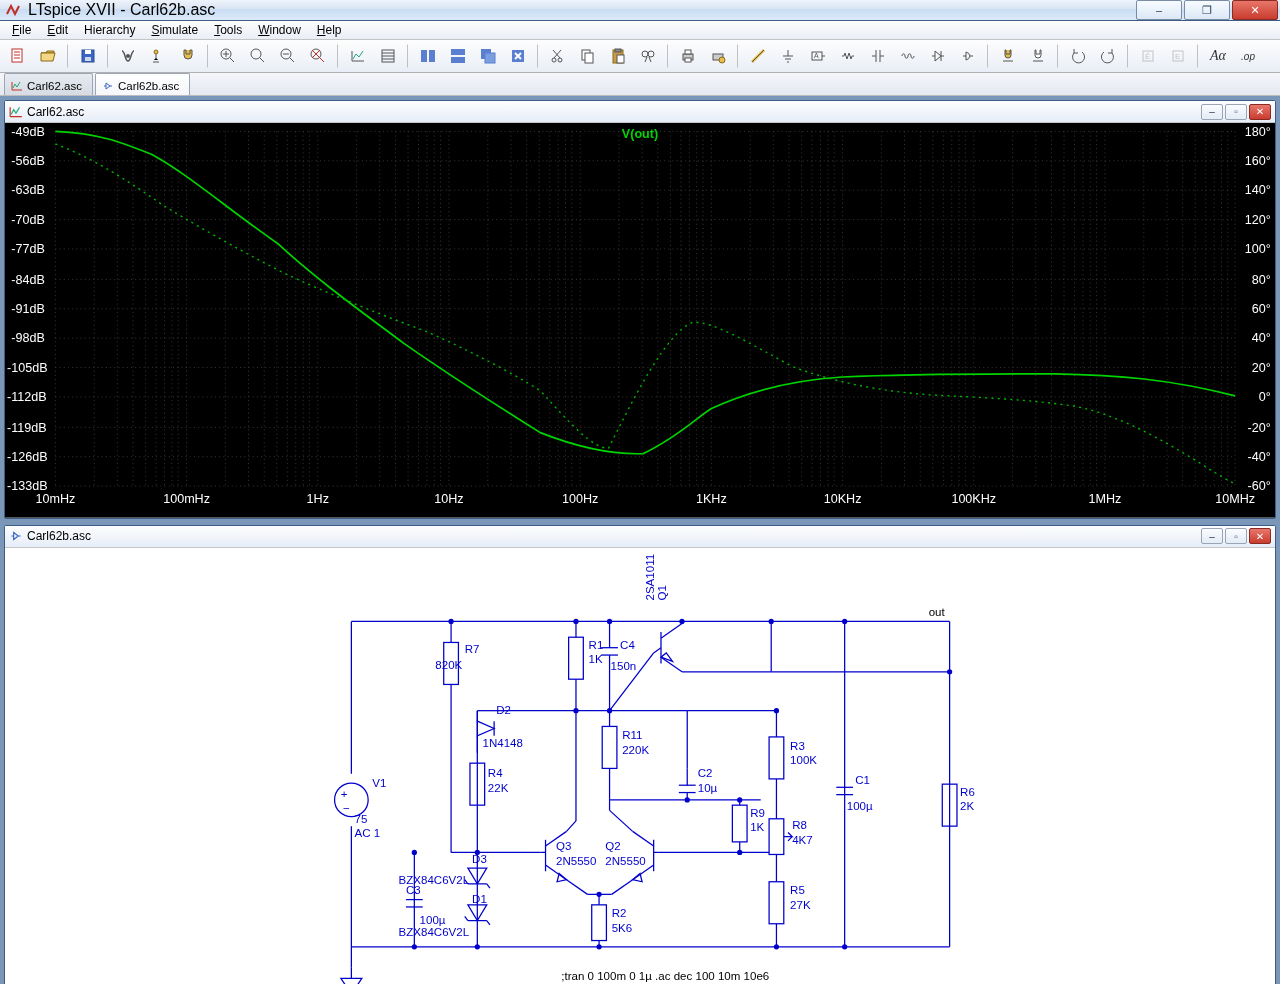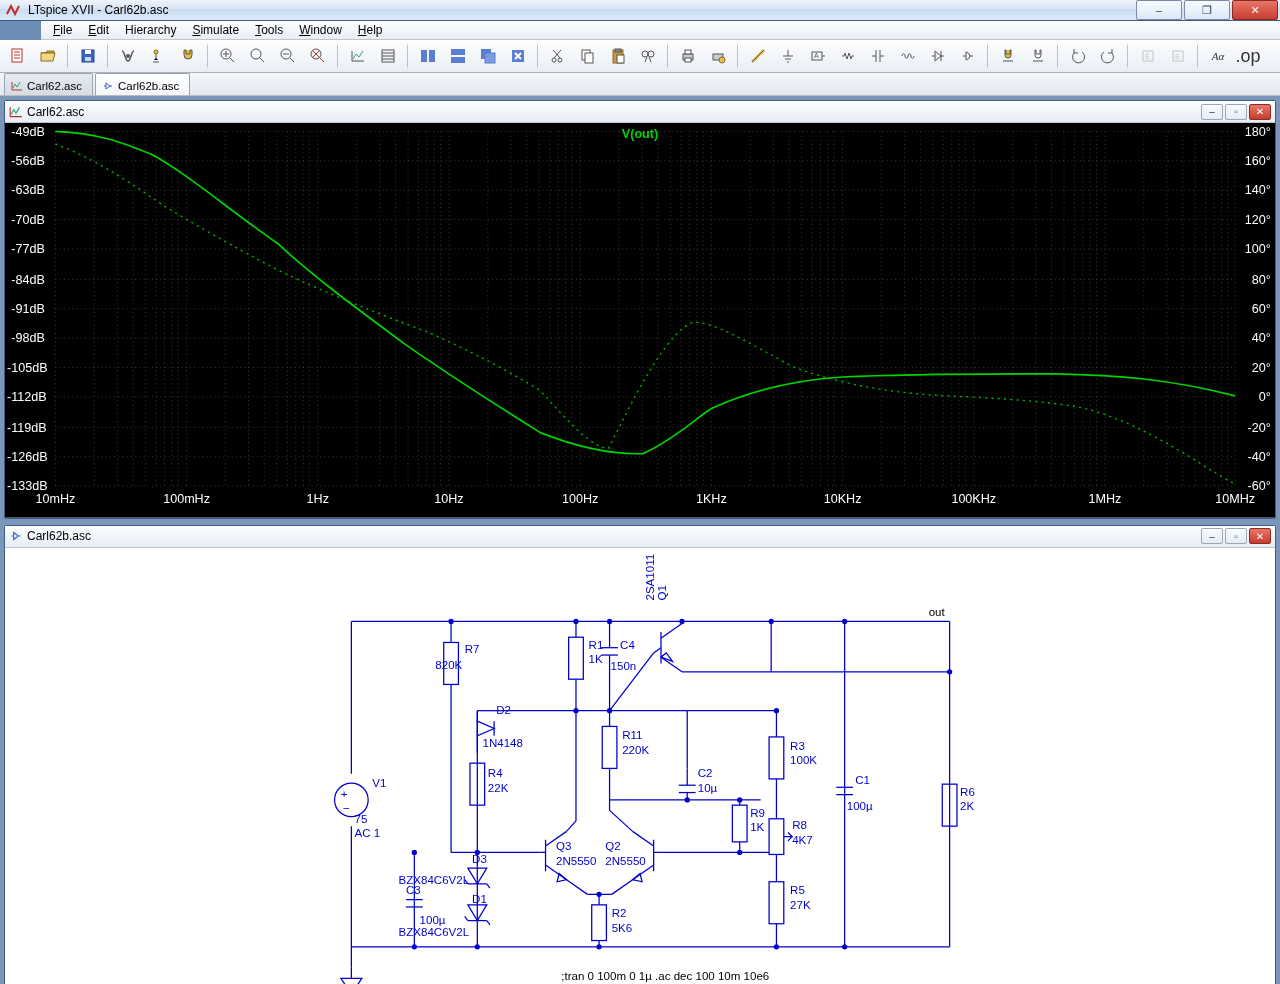--- a/index.html
+++ b/index.html
@@ -2,27 +2,27 @@
 <html><head>
 <meta charset="utf-8">
 <style>
   * { box-sizing: border-box; margin: 0; padding: 0; font-family: "Segoe UI", Tahoma, sans-serif; }
   html, body { height: 100%; }
   body { background: #6b8db5; display: flex; flex-direction: column; width: 1280px; height: 984px; overflow: hidden; }
 
   
   .window-titlebar { height: 28px; background: linear-gradient(to bottom, #eef4fb 0%, #d9e4f3 45%, #c9dcf2 46%, #dcebfb 100%); display: flex; align-items: center; padding: 0 2px 0 6px; border-bottom: 1px solid #3b5d88; }
   .window-titlebar .icon { width: 16px; height: 16px; margin-right: 6px; display:flex; align-items:center; justify-content:center; }
-  .window-titlebar .title { font-size: 12px; color: #000; }
+  .window-titlebar .title { font-size: 16px; color: #000; }
   .window-titlebar .spacer { flex: 1; }
   .win-btns { display: flex; gap: 0; }
   .win-btn { width: 46px; height: 20px; border: 1px solid #7a8ca5; border-radius: 2px; margin-left: 2px; display: flex; align-items: center; justify-content: center; font-size: 11px; background: linear-gradient(#f7fbff,#dce8f7); color: #2b3d56; }
   .win-btn.close { background: linear-gradient(#e8766a,#c83c2f); color: #fff; border-color:#8a2b22; }
 
-  .menubar { height: 22px; background: linear-gradient(#fdfdfd,#e9eef6); border-bottom: 1px solid #c4c4c4; display: flex; align-items: center; padding: 0 4px; margin-left: 41px; }
+  .menubar { height: 22px; background: linear-gradient(#fdfdfd,#e9eef6); border-bottom: 1px solid #c4c4c4; display: flex; align-items: center; padding: 0 4px; }
   .menubar .mi { font-size: 12px; padding: 2px 8px; color: #000; }
   .menubar .mi u { text-decoration: underline; }
 
   .toolbar { height: 34px; background: linear-gradient(#fdfdfd,#e9eef6); border-bottom: 1px solid #b0b0b0; display: flex; align-items: center; padding: 2px 4px; gap: 2px; }
   .tb { width: 28px; height: 28px; border: 1px solid transparent; border-radius: 2px; display:flex; align-items:center; justify-content:center; font-size:14px; color:#333; }
   .tb.sep { width: 2px; border-left: 1px solid #c0c0c0; height: 24px; margin: 0 3px; }
   .tb.disabled { opacity: 0.45; }
   .tb svg { width: 18px; height: 18px; }
 
   .tabbar { height: 24px; background: linear-gradient(#f4f6fa,#e4e8ef); border-bottom: 1px solid #bcbcbc; display:flex; align-items:flex-end; padding: 0 4px; gap: 2px; }
@@ -305,22 +305,22 @@
         <text x="6" y="12" font-size="8" fill="#888">Ê</text>
       </svg>
     </div>
   <div class="tb disabled">
       <svg viewBox="0 0 18 18">
         <rect x="4" y="4" width="10" height="10" stroke="#888" fill="none"></rect>
         <text x="6" y="12" font-size="8" fill="#888">E</text>
       </svg>
     </div>
   <div class="tb sep"></div>
-  <div class="tb" style="font-style:italic;font-family:serif;font-size:11px;">Aα</div>
-  <div class="tb" style="font-size:18px;">.op</div>
+  <div class="tb" style="font-style:italic;font-family:serif;font-size:14px;">Aα</div>
+  <div class="tb" style="font-size:10px;font-style:italic;">.op</div>
 </div>
 
 <div class="tabbar">
   <div class="tab inactive">
     <span class="ti">
         <svg viewBox="0 0 12 12">
           <path d="M1 10V2m0 8h10" stroke="#c03028"></path>
           <path d="M2 8l2-4 2 3 3-5" stroke="#2a7" fill="none"></path>
         </svg>
       </span>

